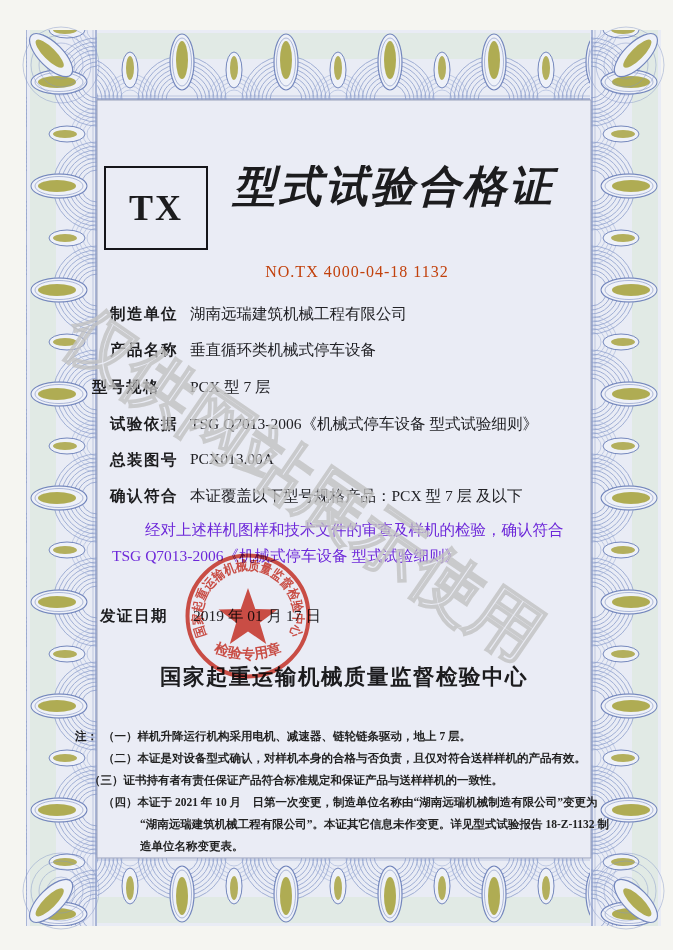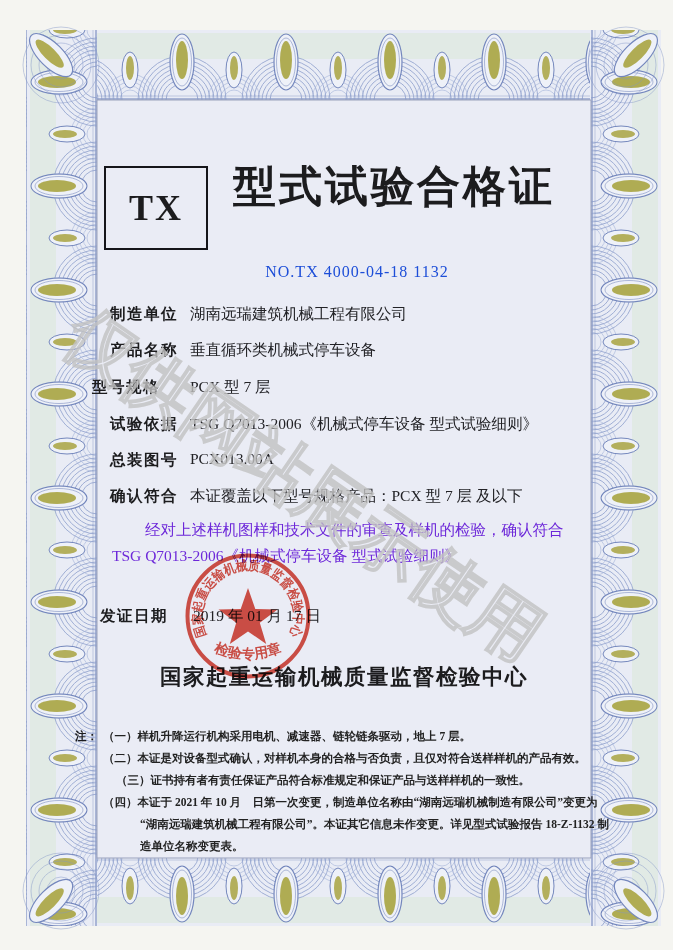--- a/index.html
+++ b/index.html
@@ -13,22 +13,22 @@
   .abs{position:absolute;}
   
   .tx-box{
     left:104px;top:166px;width:100px;height:80px;
     border:2px solid #15151a;display:flex;align-items:center;justify-content:center;
     font-size:36px;font-weight:bold;letter-spacing:2px;background:transparent;
   }
   
   .title-wrap{left:206px;top:156px;width:376px;text-align:center;}
   .subtitle{font-size:27px;font-weight:600;letter-spacing:26px;padding-left:26px;white-space:nowrap;}
-  .main-title{font-size:43px;font-weight:700;letter-spacing:3px;margin-top:2px;white-space:nowrap;}
-  .cert-no{left:110px;top:263px;width:494px;text-align:center;font-size:16px;letter-spacing:1px;color:#1d4ed8;}
+  .main-title{font-size:43px;font-weight:700;letter-spacing:3px;margin-top:2px;white-space:nowrap;font-style:italic;}
+  .cert-no{left:110px;top:263px;width:494px;text-align:center;font-size:16px;letter-spacing:1px;color:#c2410c;}
   
   .f-label{font-size:15.5px;font-weight:600;letter-spacing:1.5px;white-space:nowrap;}
   .f-value{font-size:15.5px;font-weight:500;white-space:nowrap;color:#222226;}
   .statement{left:112px;top:517px;width:452px;font-size:15.5px;line-height:26px;color:#6d28d9;}
   .statement .l1{padding-left:33px;white-space:nowrap;}
   .statement .l2{white-space:nowrap;}
   .authority{left:97px;top:662px;width:494px;text-align:center;font-size:21.5px;font-weight:700;letter-spacing:1.5px;white-space:nowrap;}
   
   .note-label{left:75px;top:729px;font-size:11.5px;font-weight:700;}
   .note{font-size:11.5px;font-weight:600;color:#222;white-space:nowrap;}
@@ -156,21 +156,21 @@
 </div>
 
 <div class="abs f-label" style="left:100px;top:606px;">发证日期</div>
 <div class="abs f-value" style="left:193px;top:606px;">2019 年 01 月 17 日</div>
 
 <div class="abs authority">国家起重运输机械质量监督检验中心</div>
 
 <div class="abs note-label">注：</div>
 <div class="abs note" style="left:103px;top:729px;">（一）样机升降运行机构采用电机、减速器、链轮链条驱动，地上 7 层。</div>
 <div class="abs note" style="left:103px;top:751px;">（二）本证是对设备型式确认，对样机本身的合格与否负责，且仅对符合送样样机的产品有效。</div>
-<div class="abs note" style="left:116px;top:773px;">（三）证书持有者有责任保证产品符合标准规定和保证产品与送样样机的一致性。</div>
+<div class="abs note" style="left:89px;top:773px;">（三）证书持有者有责任保证产品符合标准规定和保证产品与送样样机的一致性。</div>
 <div class="abs note" style="left:103px;top:795px;">（四）本证于 2021 年 10 月　日第一次变更，制造单位名称由“湖南远瑞机械制造有限公司”变更为</div>
 <div class="abs note" style="left:140px;top:817px;">“湖南远瑞建筑机械工程有限公司”。本证其它信息未作变更。详见型式试验报告 18-Z-1132 制</div>
 <div class="abs note" style="left:140px;top:839px;">造单位名称变更表。</div>
 
 <svg class="layer" viewBox="0 0 673 950" aria-hidden="true">
   <g transform="translate(95,295) rotate(34.5)" opacity="0.8">
     <text x="0" y="62" font-size="70" font-weight="700" letter-spacing="0" font-family="Liberation Sans, sans-serif" fill="none" stroke="#c2c2c2" stroke-width="1.6">仅供网站展示使用</text>
   </g>
 </svg>
 

